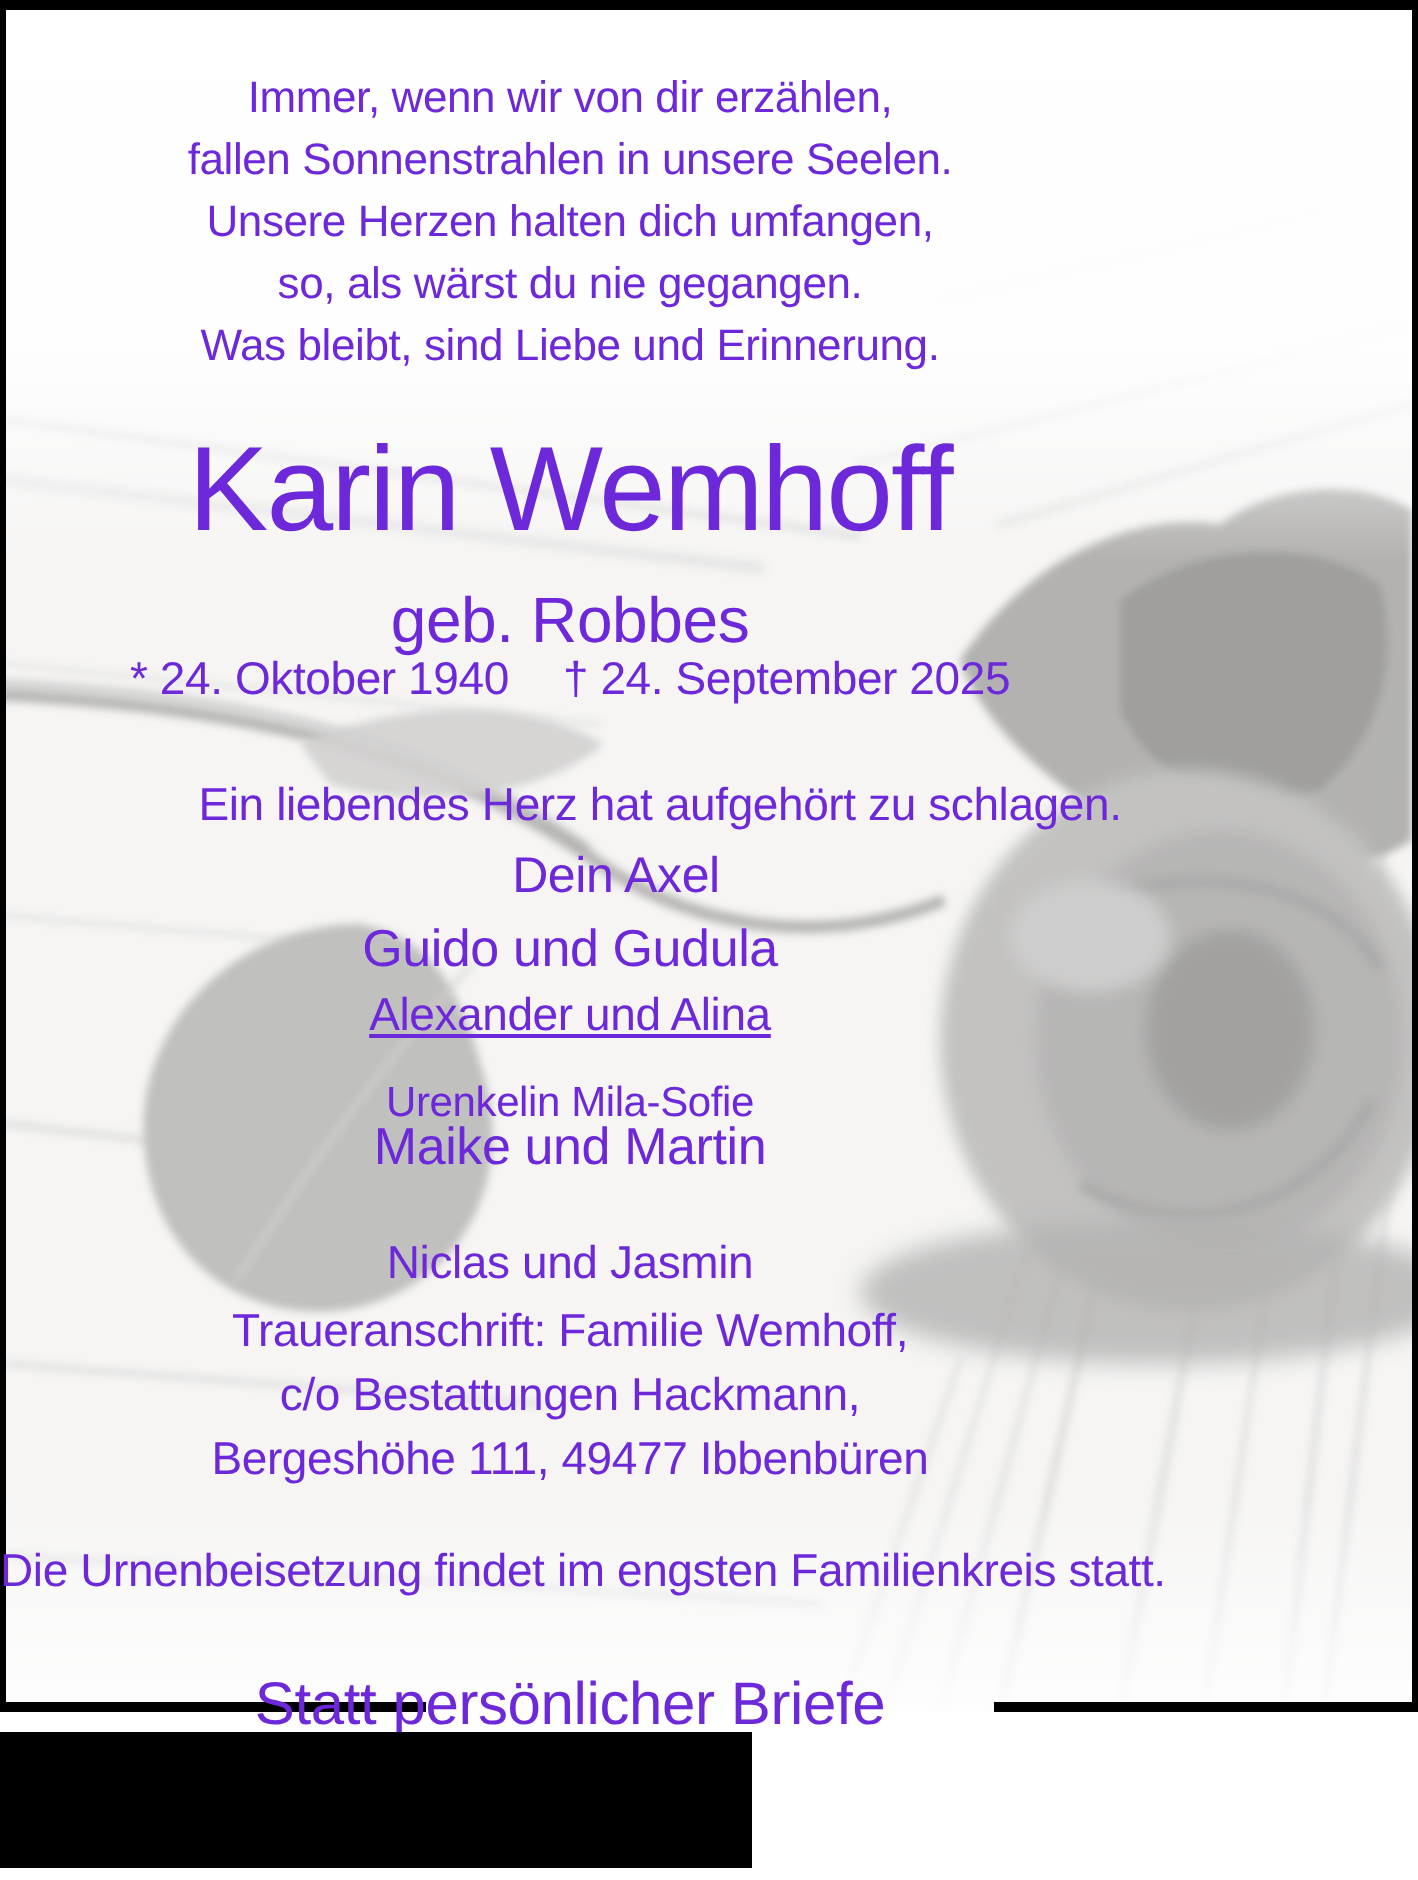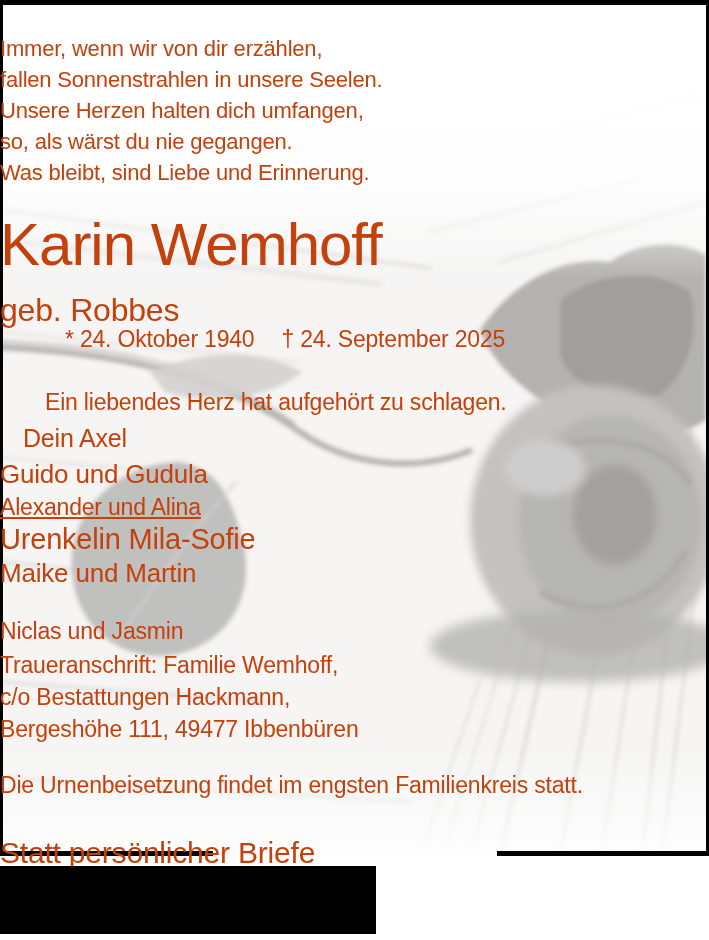--- a/index.html
+++ b/index.html
@@ -25,32 +25,32 @@
   .border-right  { position: absolute; right: 0;  top: 0;    width: 3px;   height: 856px; background: #000; }
   .border-bottom-left  { position: absolute; left: 0;   top: 851px; width: 213px; height: 5px; background: #000; }
   .border-bottom-right { position: absolute; left: 497px; top: 851px; width: 212px; height: 5px; background: #000; }
 
   .photo { position: absolute; left: 3px; top: 5px; width: 703px; height: 851px; }
   .photo svg { display: block; }
 
   
   .t {
     position: absolute; left: 0; width: 570px;
-    letter-spacing: -0.2px;
-    color: #c2410c; white-space: nowrap;
+    text-align: center; letter-spacing: -0.2px;
+    color: #6d28d9; white-space: nowrap;
   }
   .poem      { top: 33px;  font-size: 22px; line-height: 31px; }
   .name      { top: 212px; font-size: 60px; letter-spacing: -1px; line-height: 66px; }
   .maiden    { top: 292px; font-size: 32px; }
   .dates     { top: 326px; font-size: 23px; display: flex; justify-content: center; gap: 27px; }
   .opening   { top: 389px; font-size: 23px; padding-left: 45px; }
   .m0 { top: 424px; font-size: 25px; margin-left: 23px; }
   .m1 { top: 459px; font-size: 26px; }
   .m2 { top: 494px; font-size: 23px; text-decoration: underline; }
-  .m3 { top: 523px; font-size: 29px; }
+  .m3 { top: 540px; font-size: 21px; }
   .m4 { top: 558px; font-size: 26px; }
   .m5 { top: 578px; font-size: 23px; margin-top: 40px; }
   .address   { top: 649px; font-size: 23px; line-height: 32px; }
   .funeral   { top: 772px; font-size: 23px; }
   .banner    { top: 836px; font-size: 30px; }
 
   
   .redacted {
     position: absolute; left: 0; top: 866px;
     width: 376px; height: 68px;

